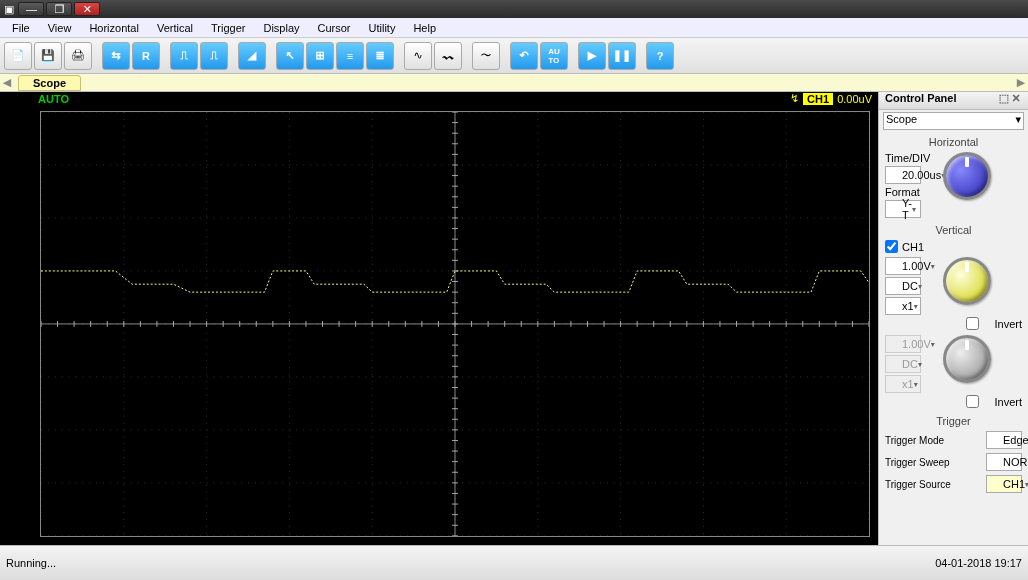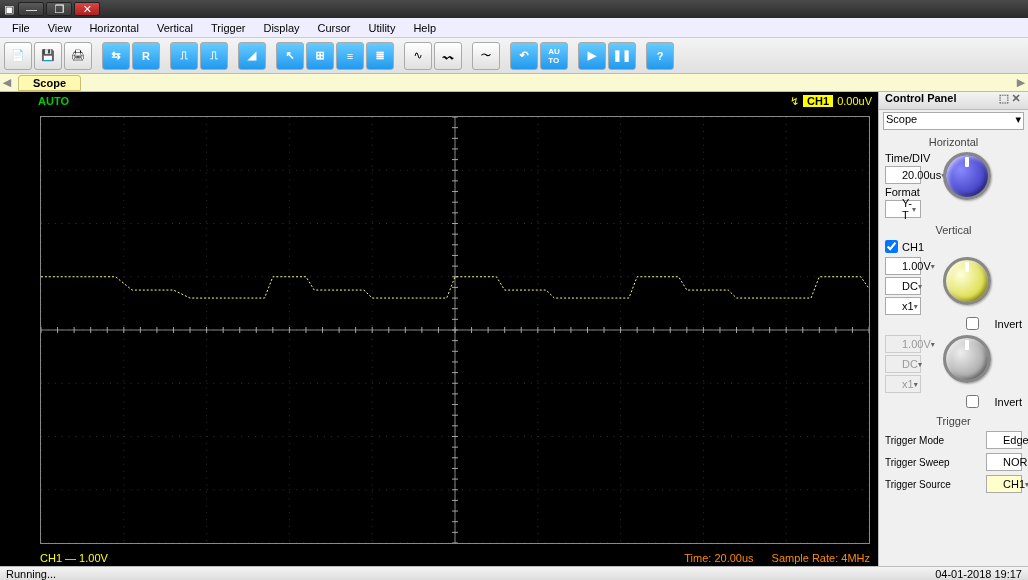--- a/index.html
+++ b/index.html
@@ -52,21 +52,21 @@
 .knob.grey { background: radial-gradient(circle at 35% 35%, #eee, #888); }
 .knob .tick { position: absolute; width: 4px; height: 10px; background: #fff; top: 2px; left: 50%; transform: translateX(-50%); border-radius: 1px; }
 .panel .chk { display: flex; align-items: center; gap: 4px; padding: 2px 6px; }
 .panel .chk input { margin: 0; }
 .panel .invert-row { display: flex; align-items: flex-end; justify-content: flex-end; gap: 15px; padding: 0px 6px 3px; font-size: 10px; }
 .panel .small-combo { width: 36px; height: 18px; border: 1px solid #aaa; background: #fff; font-size: 10px; display: flex; align-items: center; justify-content: space-between; padding: 0 16px; }
 .panel .small-combo.disabled { background: #eee; color: #999; border-color: #ccc; }
 .panel .small-combo .arw { color: #666; font-size: 8px; }
 .panel .trig-row { display: flex; align-items: center; padding: 2px 6px; gap: 4px; }
 .panel .trig-row label { flex: 1; font-size: 10px; }
-.statusbar { height: 14px; background: linear-gradient(#f4f4f4,#ddd); border-top: 1px solid #bbb; display: flex; align-items: center; padding: 0 6px; }
+.statusbar { height: 35px; background: linear-gradient(#f4f4f4,#ddd); border-top: 1px solid #bbb; display: flex; align-items: center; padding: 0 6px; }
 .statusbar .flex { flex: 1; }
 .marker { position:absolute; }
 .marker.left { left:-7px; width:0;height:0; border-top:5px solid transparent; border-bottom:5px solid transparent; border-left:7px solid #ff0; }
 .marker.right { right:-7px; width:0;height:0; border-top:5px solid transparent; border-bottom:5px solid transparent; border-right:7px solid #ff0; }
 </style>
 </head>
 <body>
 
 <div class="titlebar">
   <span class="icon">▣</span>

